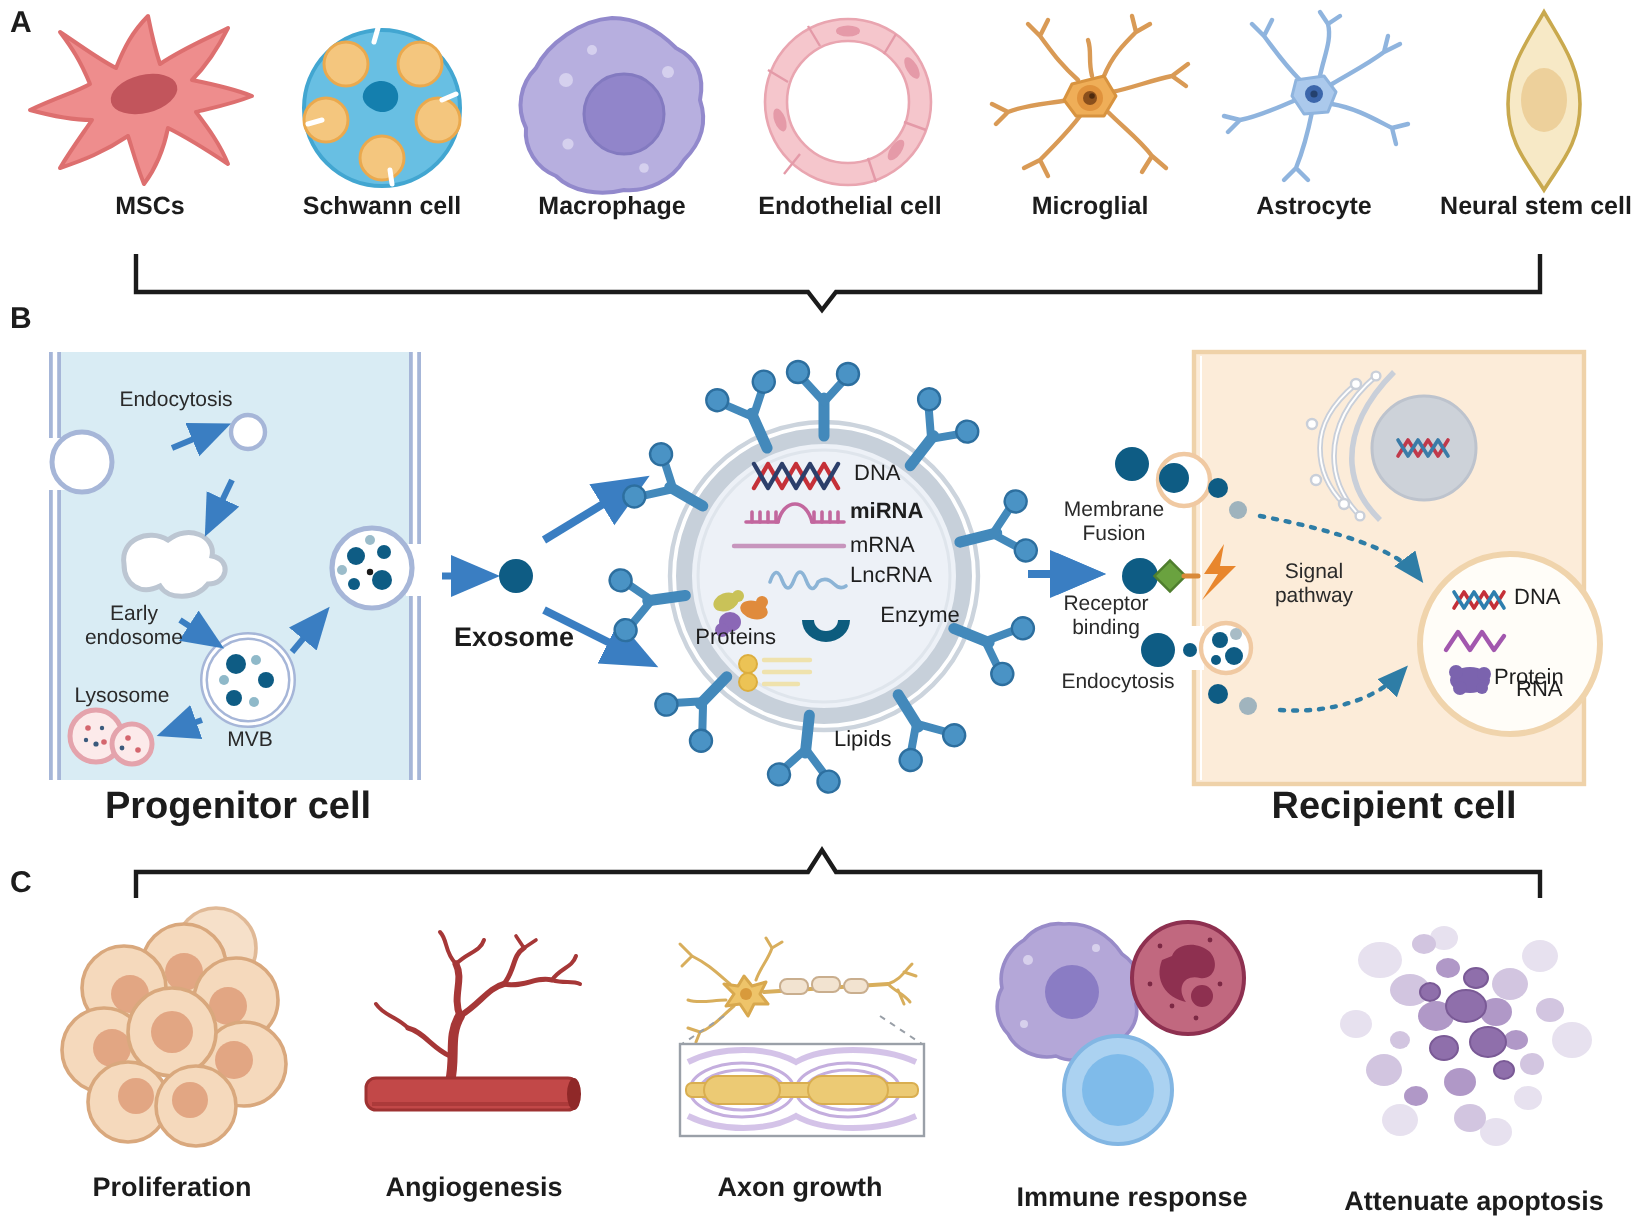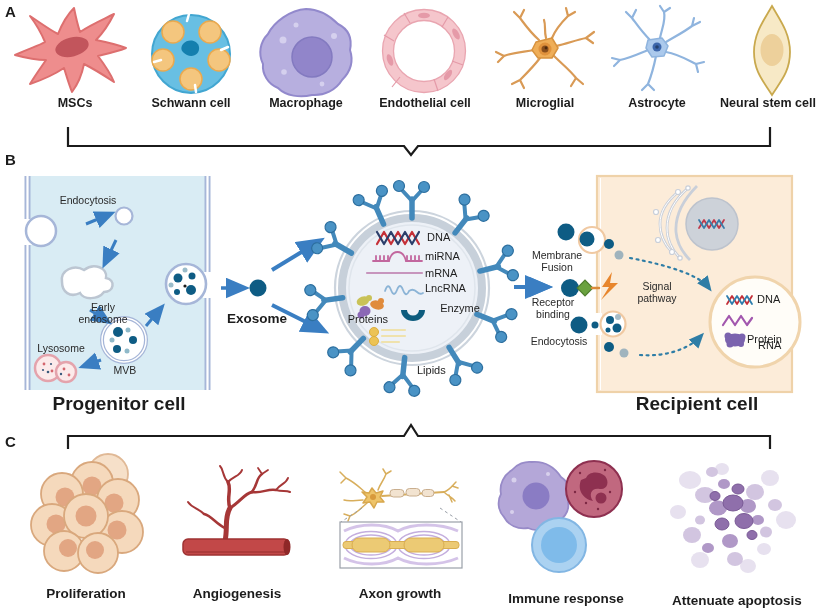--- a/index.html
+++ b/index.html
@@ -421,29 +421,29 @@
 
 <div class="lbl cellname" style="left:20px;top:96px;">MSCs</div>
 <div class="lbl cellname" style="left:136px;top:96px;">Schwann cell</div>
 <div class="lbl cellname" style="left:251px;top:96px;">Macrophage</div>
 <div class="lbl cellname" style="left:370px;top:96px;">Endothelial cell</div>
 <div class="lbl cellname" style="left:490px;top:96px;">Microglial</div>
 <div class="lbl cellname" style="left:602px;top:96px;">Astrocyte</div>
 <div class="lbl cellname" style="left:712px;top:96px;width:112px;">Neural stem cell</div>
 
 <div class="lbl ann" style="left:48px;top:194px;width:80px;">Endocytosis</div>
-<div class="lbl ann" style="left:27px;top:301px;width:80px;padding-left:36px;">Early
+<div class="lbl ann" style="left:27px;top:301px;width:80px;">Early
 endosome</div>
 <div class="lbl ann" style="left:21px;top:342px;width:80px;">Lysosome</div>
 <div class="lbl ann" style="left:95px;top:364px;width:60px;">MVB</div>
 <div class="lbl title" style="left:44px;top:393px;">Progenitor cell</div>
 <div class="lbl big" style="left:207px;top:311px;">Exosome</div>
 
 <div class="lbl cargo" style="left:427px;top:231px;">DNA</div>
-<div class="lbl cargo" style="left:425px;top:250px;">miRNA</div>
+<div class="lbl cargo" style="left:425px;top:250px;font-weight:bold;">miRNA</div>
 <div class="lbl cargo" style="left:425px;top:267px;">mRNA</div>
 <div class="lbl cargo" style="left:425px;top:282px;">LncRNA</div>
 <div class="lbl cargo" style="left:332px;top:313px;width:56px;text-align:right;">Proteins</div>
 <div class="lbl cargo" style="left:430px;top:302px;text-align:center;">Enzyme</div>
 <div class="lbl cargo" style="left:417px;top:329px;margin-top:35px;">Lipids</div>
 
 <div class="lbl ann" style="left:517px;top:249px;width:80px;">Membrane
 Fusion</div>
 <div class="lbl ann" style="left:513px;top:296px;width:80px;">Receptor
 binding</div>

